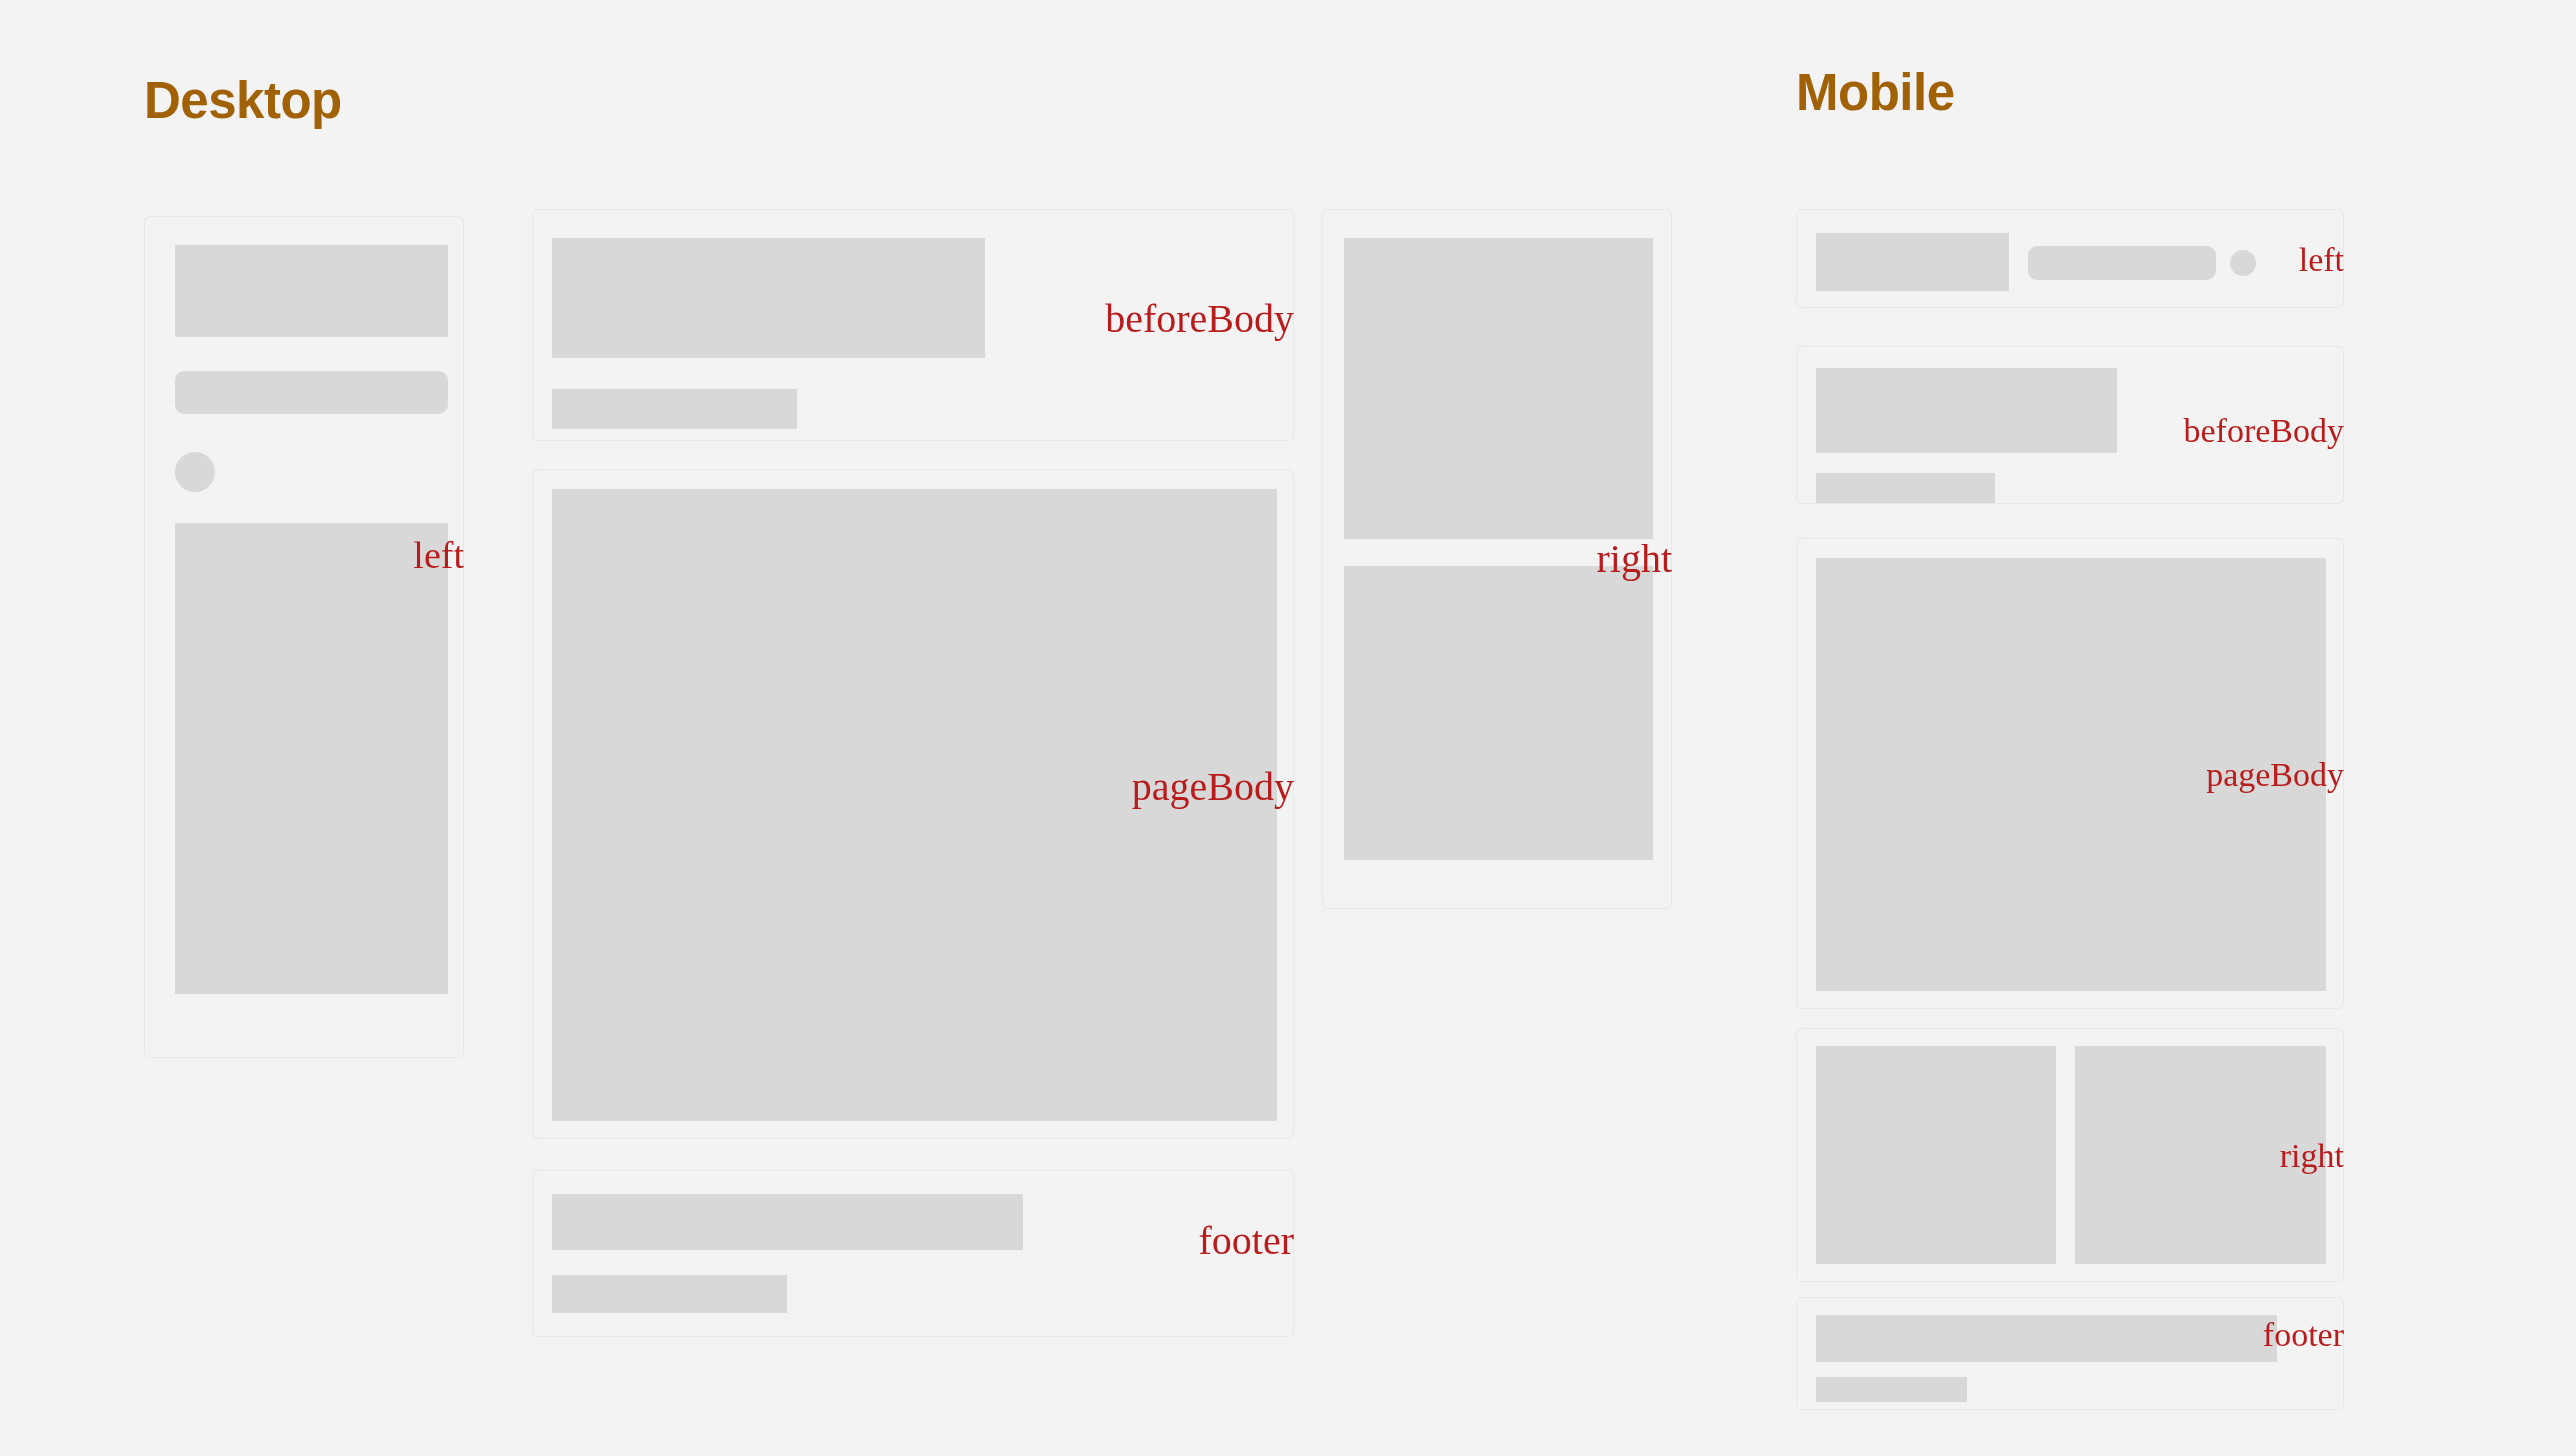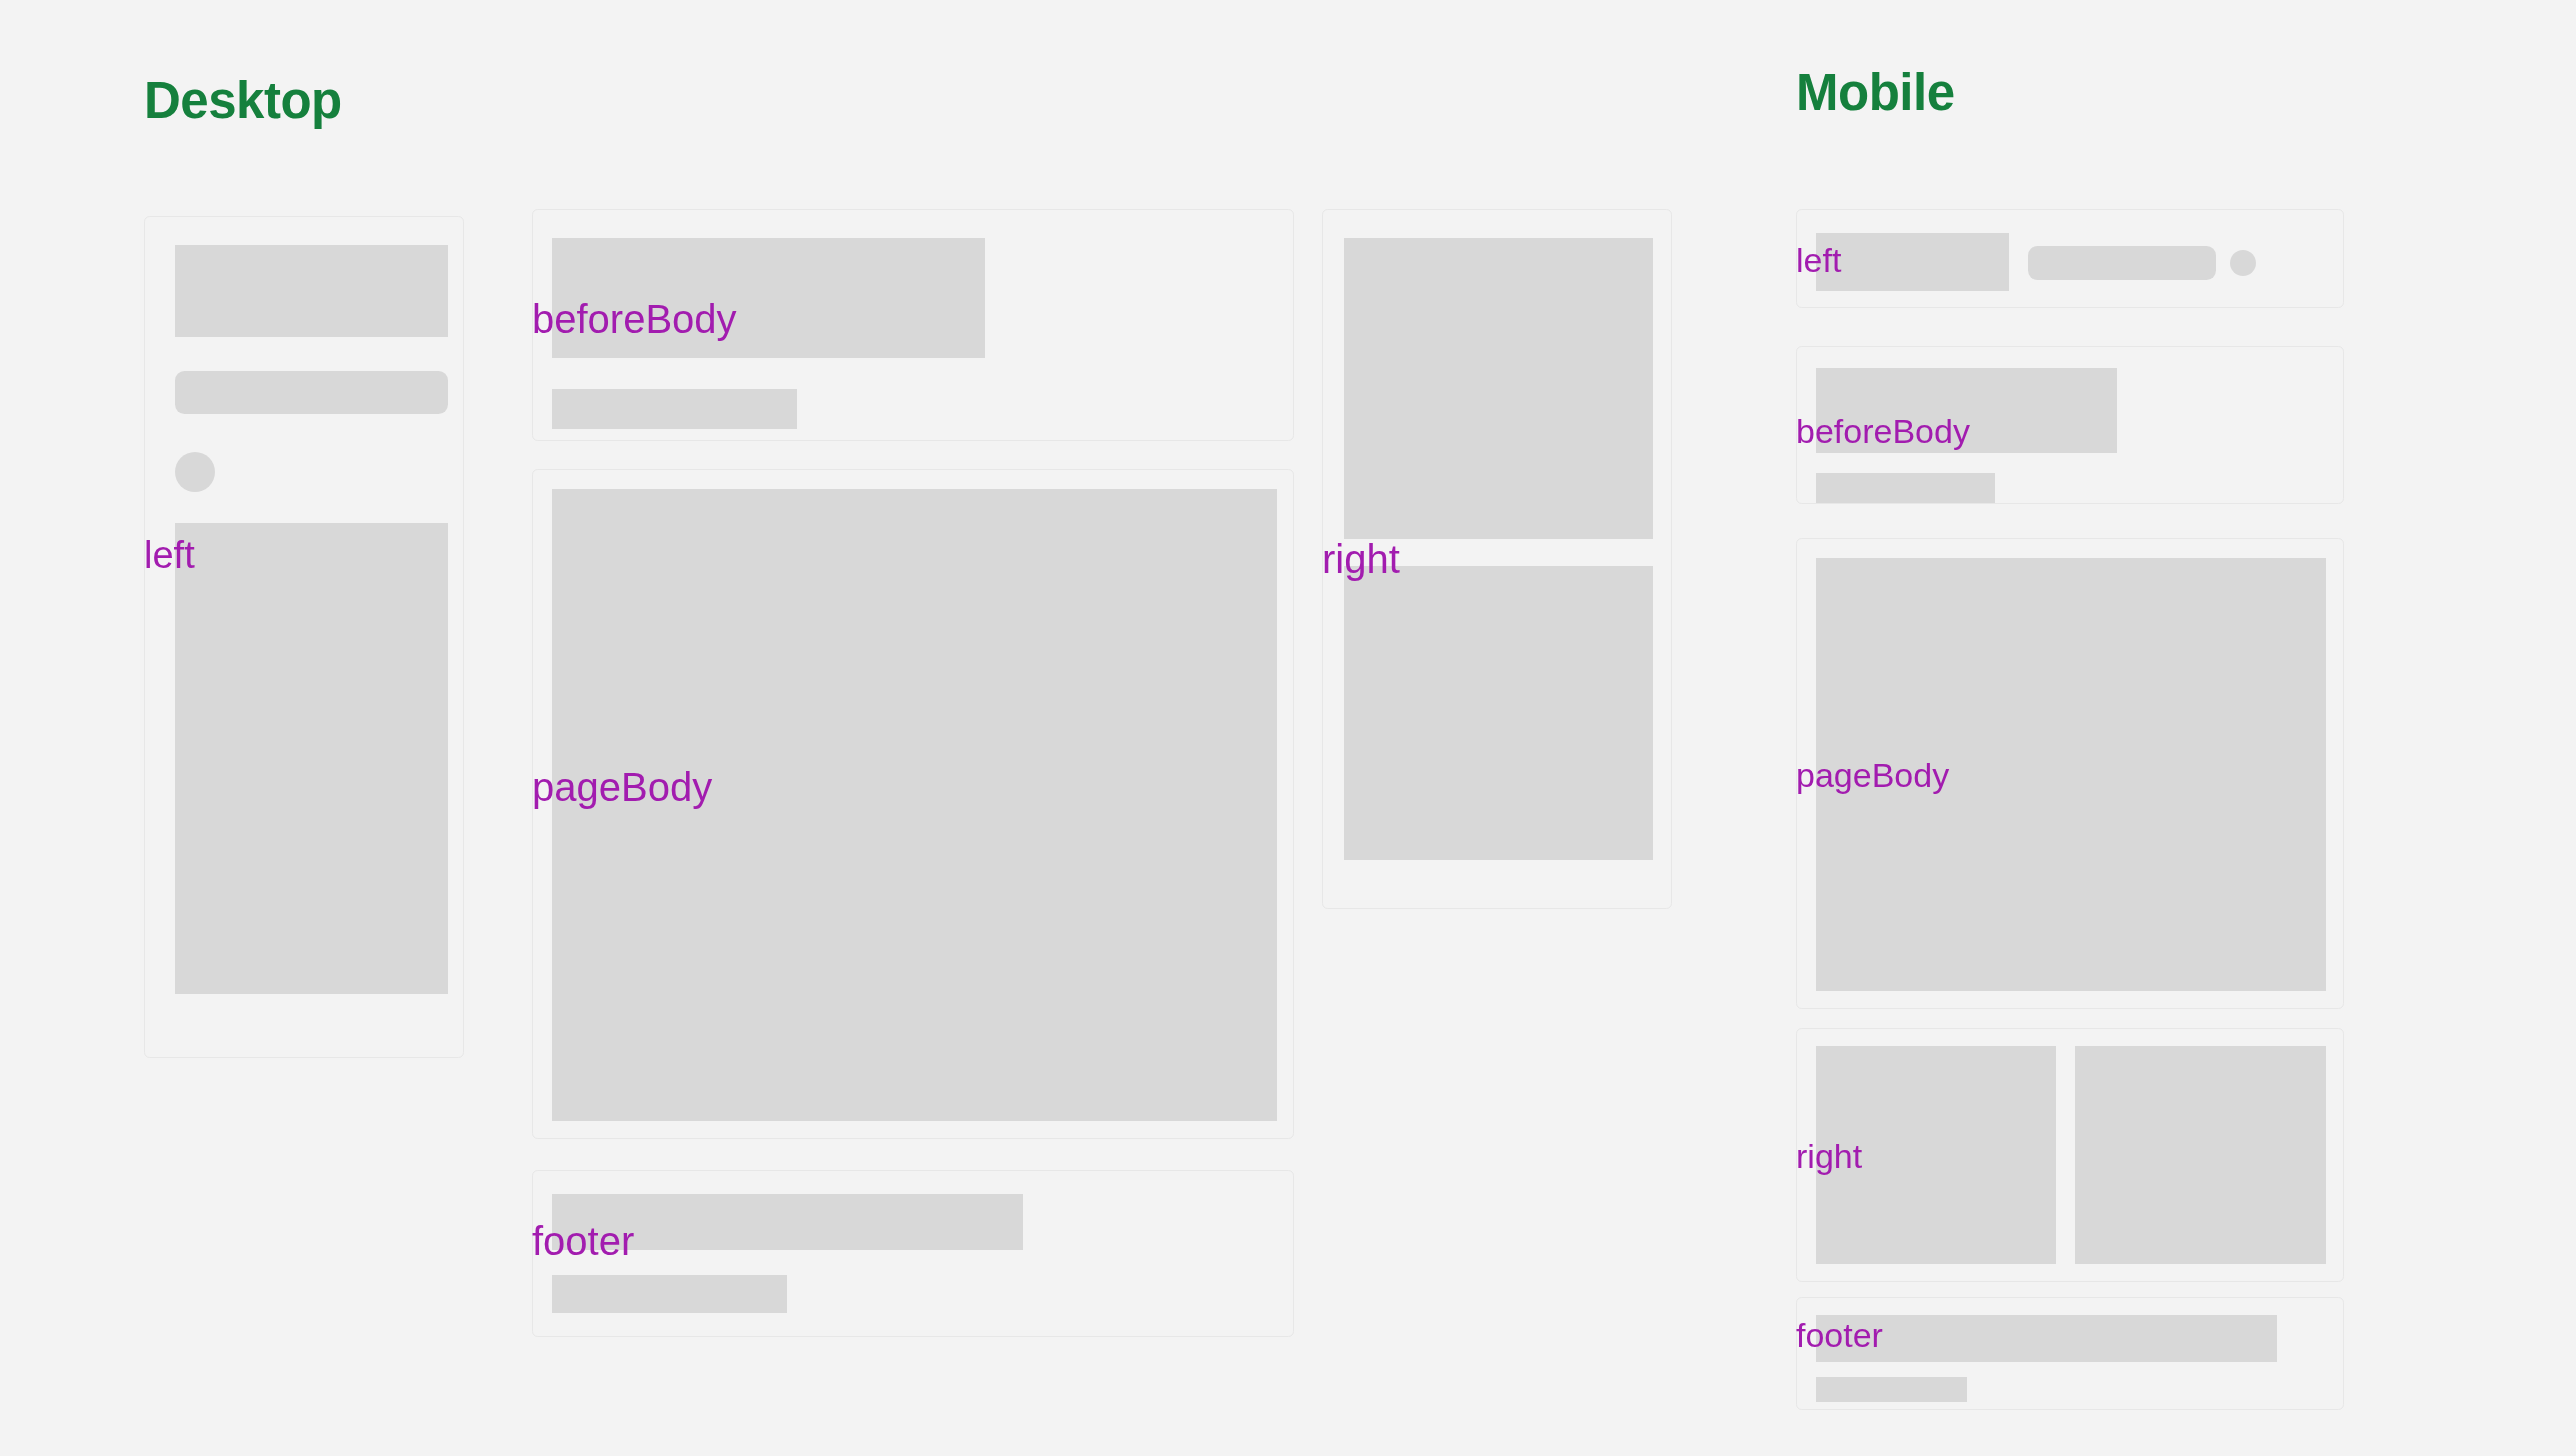--- a/index.html
+++ b/index.html
@@ -19,21 +19,21 @@
     background: #f3f3f3;
   }
 
   
   .section-heading {
     position: absolute;
     font-family: "Liberation Sans", sans-serif;
     font-weight: bold;
     font-size: 51px;
     letter-spacing: -0.5px;
-    color: #15803d;
+    color: #a16207;
     line-height: 1;
     white-space: nowrap;
   }
   #heading-desktop { left: 144px; top: 75px; }
   #heading-mobile  { left: 1796px; top: 67px; }
 
   
   .panel {
     position: absolute;
     background: #f3f3f3;
@@ -45,25 +45,25 @@
   .ph {
     position: absolute;
     background: #d8d8d8;
   }
   .ph.rounded { border-radius: 9.4px; }
   .ph.circle  { border-radius: 50%; }
 
   
   .slot-label {
     position: absolute;
-    font-family: Liberation Sans, sans-serif;
-    color: #a21caf;
+    font-family: Liberation Serif, serif;
+    color: #b91c1c;
     line-height: 1;
     white-space: nowrap;
-    text-align: left;
+    text-align: right;
     pointer-events: none;
     z-index: 5;
   }
 
   
 
   
   #desktop-left-panel { left: 144px; top: 216px; width: 320px; height: 842px; }
   #d-left-block-1 { left: 30px; top: 28px; width: 273px; height: 92px; }
   #d-left-block-2 { left: 30px; top: 154px; width: 273px; height: 43px; }

